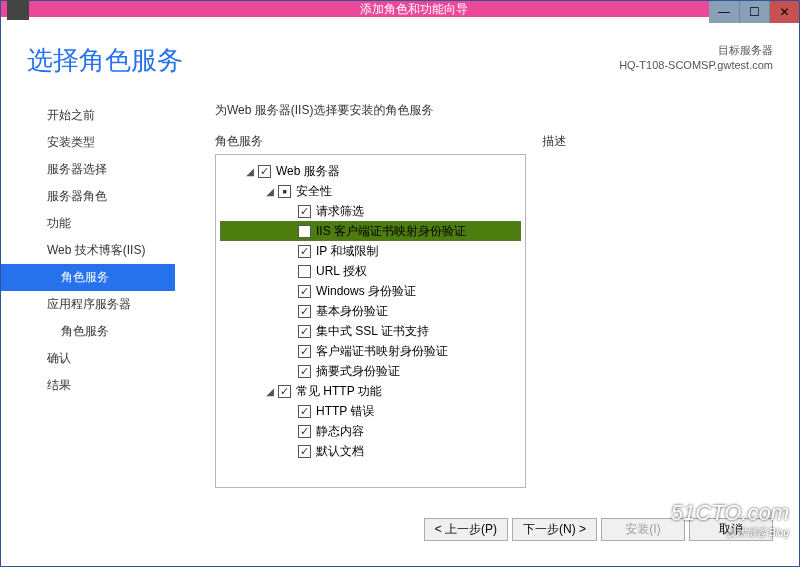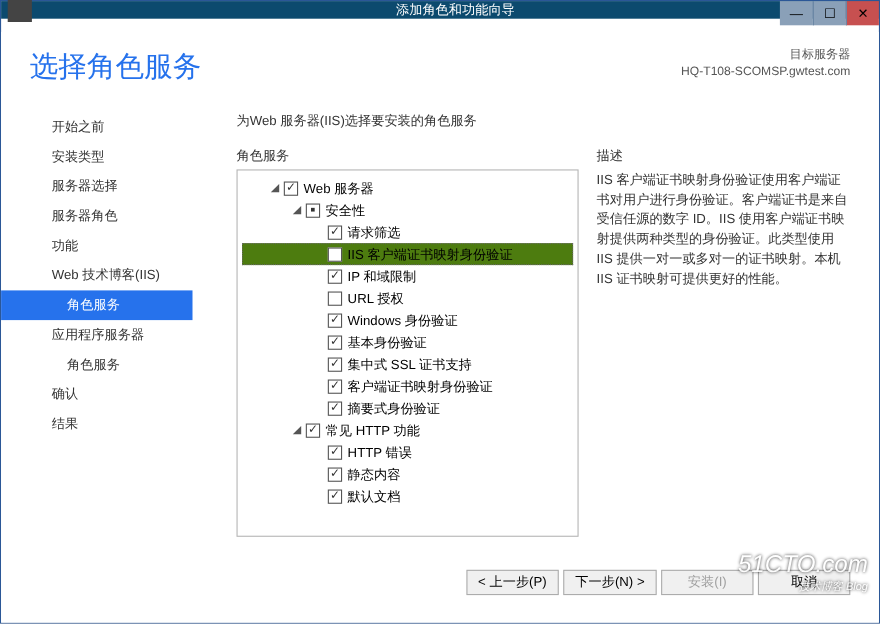--- a/index.html
+++ b/index.html
@@ -1,18 +1,18 @@
 <!DOCTYPE html>
 <html><head>
 <meta charset="utf-8">
 <style>
   * { box-sizing: border-box; font-family: "Microsoft YaHei", "Segoe UI", sans-serif; }
   body { margin: 0; background: #888; }
   .window { width: 800px; height: 567px; background: #fff; border: 1px solid #2b5797; position: relative; }
-  .titlebar { height: 16px; background: #0c4a6e; color: #fff; display: flex; align-items: center; position: relative; }
+  .titlebar { height: 16px; background: #ec4899; color: #fff; display: flex; align-items: center; position: relative; }
   .title-icon { width: 22px; height: 22px; margin-left: 6px; background: #444; }
   .title-text { flex: 1; text-align: center; font-size: 12px; }
   .win-controls { position: absolute; right: 0; top: 0; display: flex; }
   .win-btn { width: 30px; height: 22px; display: flex; align-items: center; justify-content: center; font-size: 12px; }
   .win-btn.min { background: #8aa0b8; color: #000; }
   .win-btn.max { background: #8aa0b8; color: #000; border-left:1px solid #6b87a5;}
   .win-btn.close { background: #c75050; color: #000; border-left:1px solid #6b87a5;}
   .client { position: absolute; top: 28px; left: 0; right: 0; bottom: 0; background: #fff; display:flex; flex-direction:column; }
   .header-area { padding: 14px 26px 6px 26px; display:flex; justify-content:space-between; }
   .page-title { font-size: 26px; color: #2672ec; font-weight: 300; }
@@ -161,21 +161,20 @@
                 </div>
                 <div class="tree-row indent-3">
                   <span class="expander"></span>
                   <span class="checkbox checked"></span>
                   <span>默认文档</span>
                 </div>
               </div>
           </div>
           <div class="col-desc">
             <div class="section-label">描述</div>
-            <div class="desc-text">IIS 客户端证书映射身份验证使用客户端证书对用户进行身份验证。客户端证书是来自受信任源的数字 ID。IIS 使用客户端证书映射提供两种类型的身份验证。此类型使用 IIS 提供一对一或多对一的证书映射。本机 IIS 证书映射可提供更好的性能。</div>
           </div>
         </div>
       </div>
     </div>
 
     <div class="footer">
       <button class="btn">&lt; 上一步(P)</button>
       <button class="btn">下一步(N) &gt;</button>
       <button class="btn" disabled="">安装(I)</button>
       <button class="btn">取消</button>

